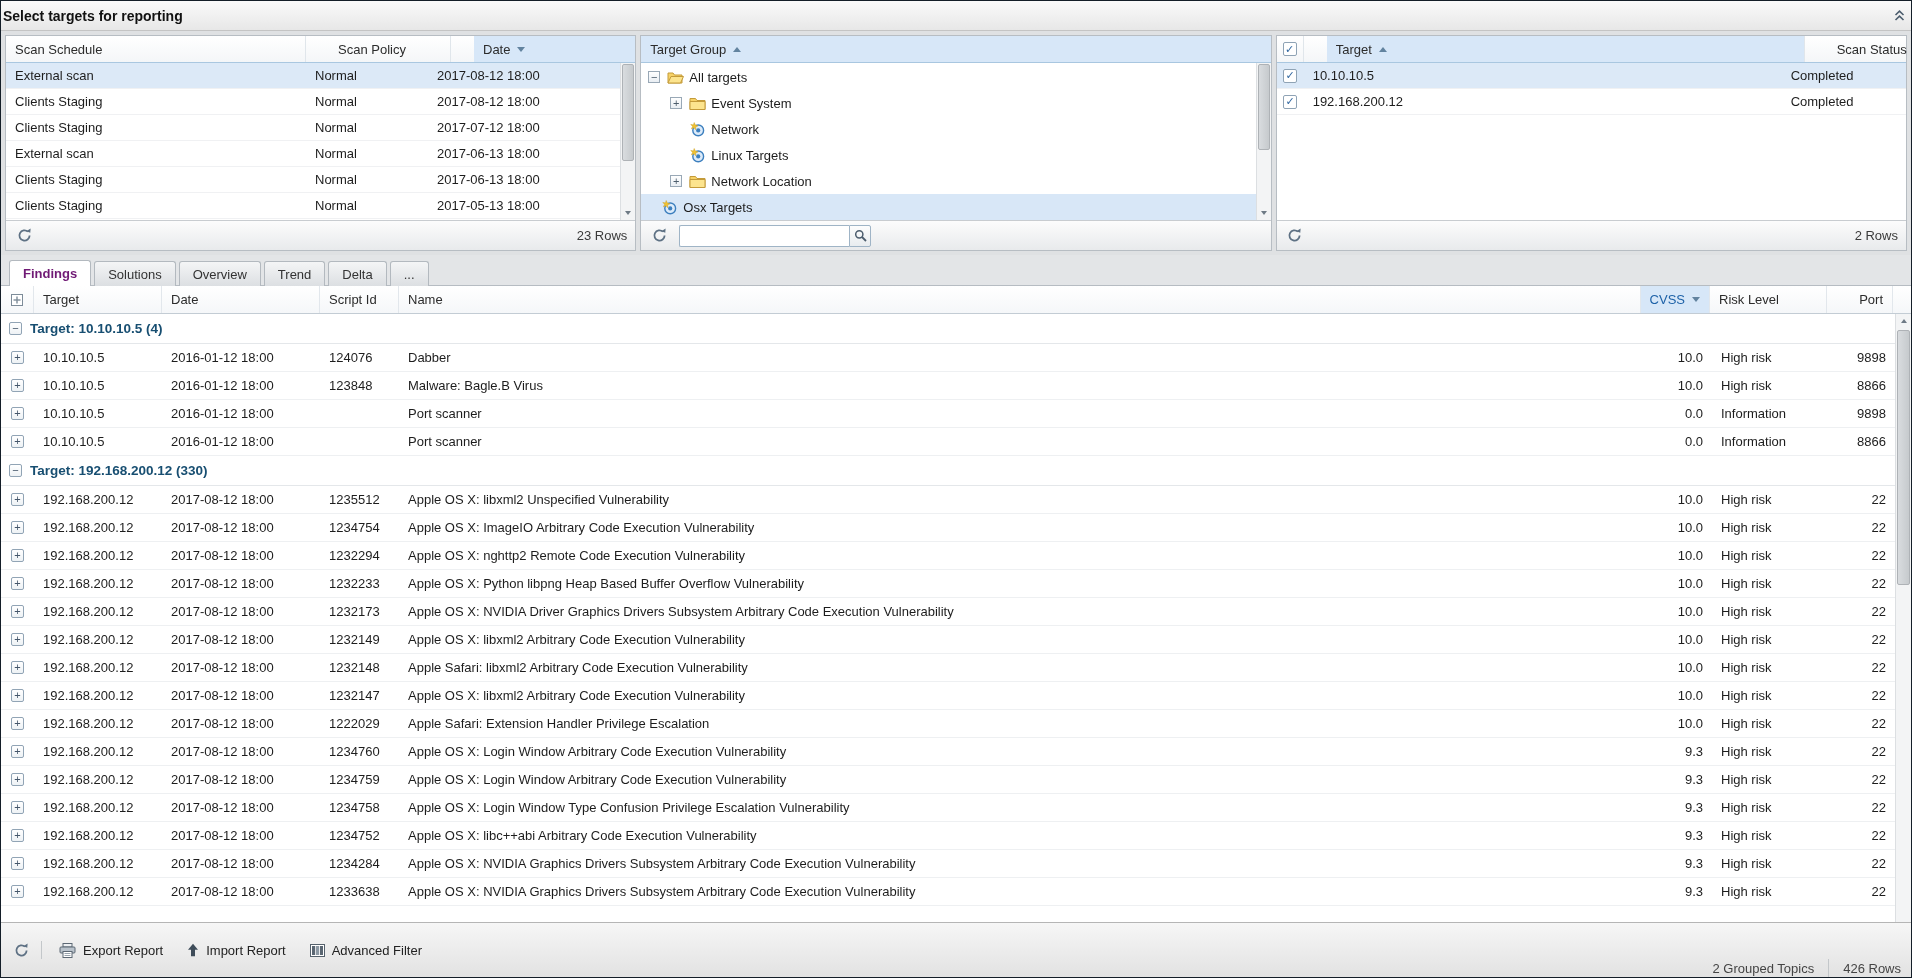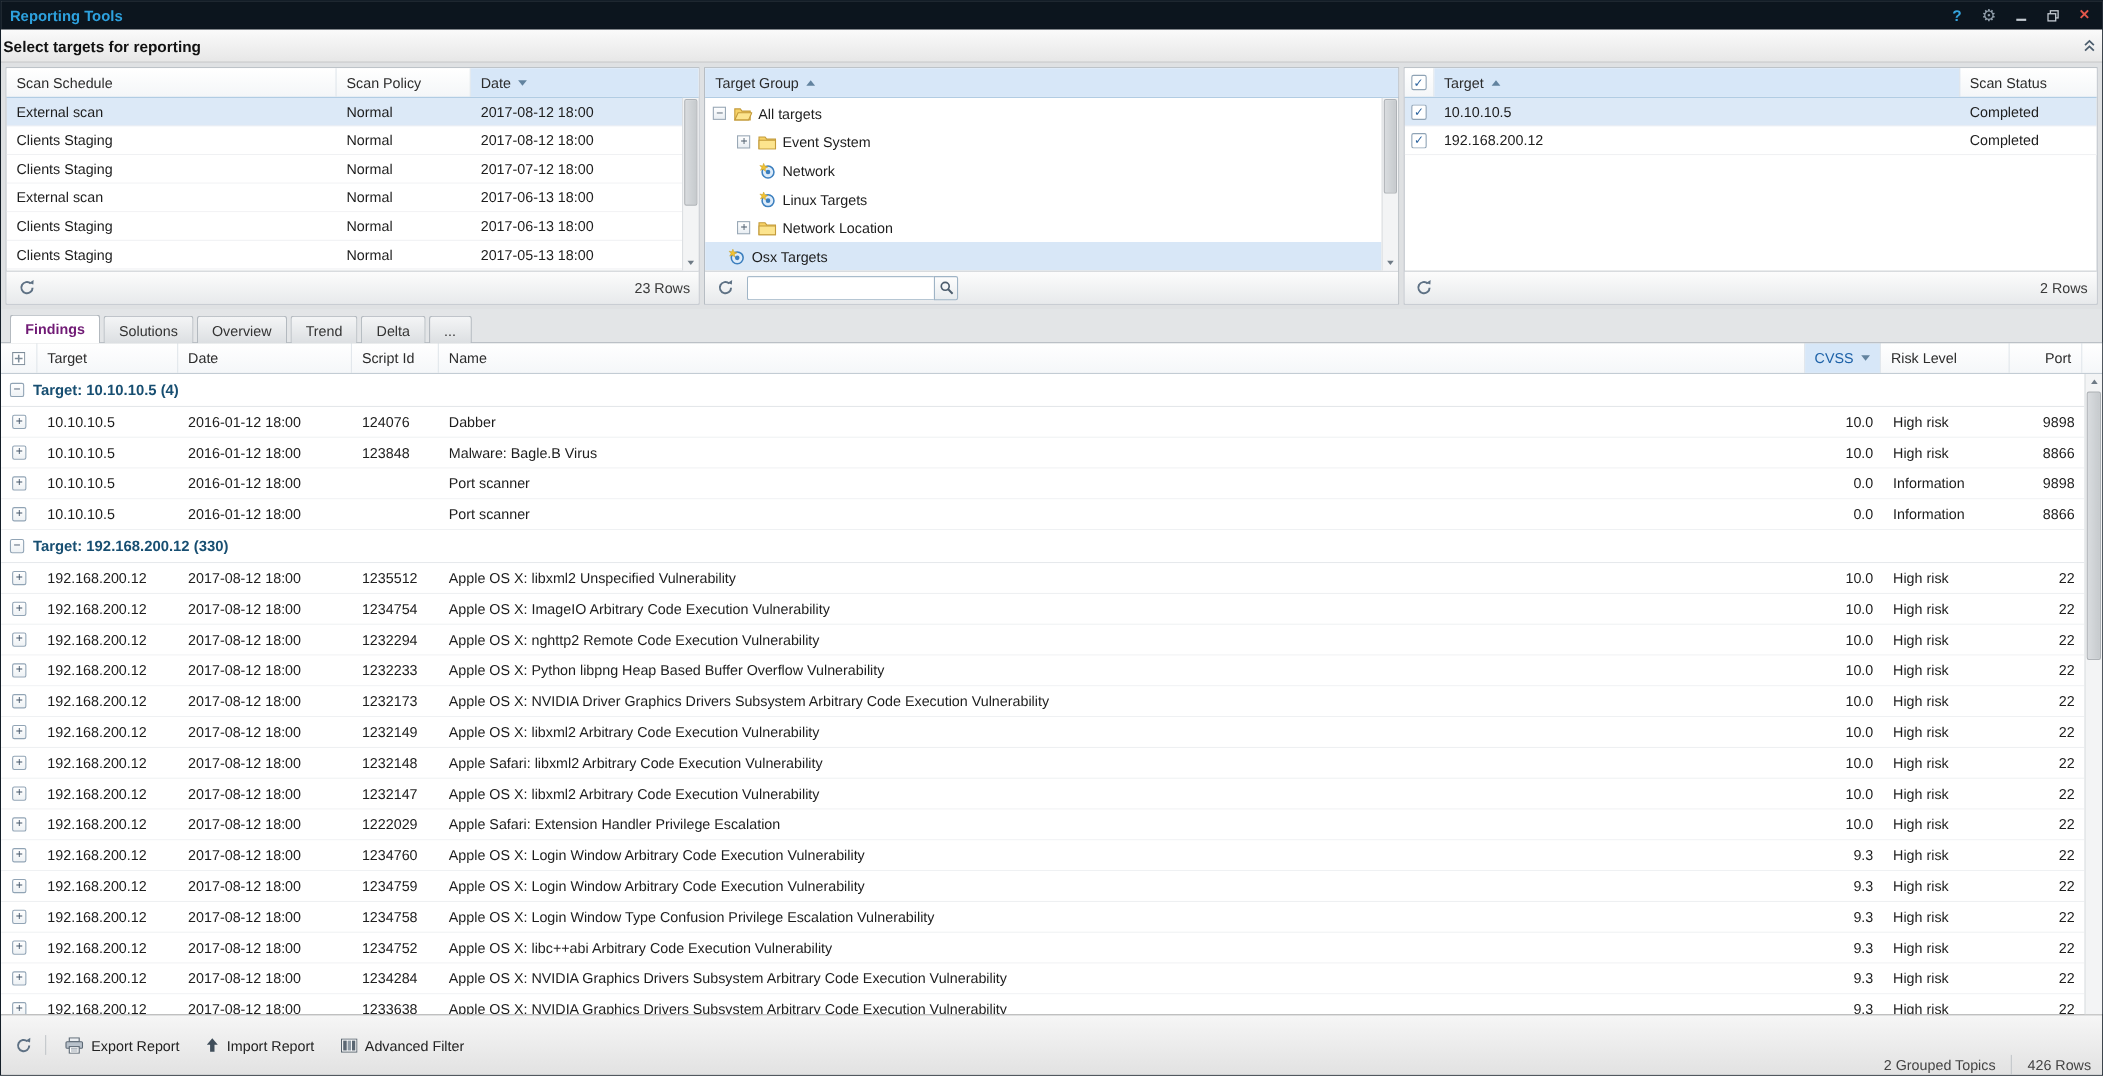--- a/index.html
+++ b/index.html
@@ -25,21 +25,21 @@
   
   .section-header{ flex:0 0 30px; background:linear-gradient(#fafafa,#e7e7e7);
     border-bottom:1px solid #c4c4c4; display:flex; align-items:center; padding:0 2px;text-align:right; }
   .section-title{ font-weight:bold; font-size:14px; color:#111; }
   .collapse-btn{ margin-left:auto; width:20px; height:20px; display:flex; align-items:center; justify-content:center; cursor:pointer; }
 
   
   .top-panels{ flex:0 0 224px; display:flex; gap:4px; padding:4px; background:#dfe1e3; }
   .panel{ flex:1 1 0; min-width:0; background:#fff; border:1px solid #b7bdc3; display:flex; flex-direction:column; }
 
-  .grid-header{ flex:0 0 27px; display:flex; background:linear-gradient(#ffffff,#f4f6f8); border-bottom:1px solid #a9c7e0; }
+  .grid-header{ flex:0 0 27px; display:flex; background:linear-gradient(#ffffff,#f4f6f8); border-bottom:1px solid #a9c7e0;gap:23px; }
   .hcell{ display:flex; align-items:center; padding:0 9px; border-right:1px solid #e0e6eb;
     font-size:13px; color:#2c2c2c; position:relative; cursor:pointer; white-space:nowrap; }
   .hcell:last-child{ border-right:none; }
   .hcell.sorted{ background:#d7e7f8; }
   .arr{ width:0; height:0; border-left:4px solid transparent; border-right:4px solid transparent; margin-left:7px; }
   .arr.desc{ border-top:5px solid #62839f; }
   .arr.asc{ border-bottom:5px solid #62839f; }
 
   .grid-body{ flex:1 1 auto; display:flex; min-height:0; }
   .rows{ flex:1 1 auto; min-width:0; overflow:hidden; }
@@ -132,37 +132,20 @@
   .sb-btn{ display:flex; align-items:center; gap:7px; padding:3px 7px; border-radius:2px; cursor:pointer; font-size:13px; color:#222; }
   .sb-right{ margin-left:auto; display:flex; align-items:center; gap:14px; color:#444; font-size:13px;margin-top:36px; }
   .sb-sep{ width:1px; height:18px; background:#c3c7ca; }
   .ic{ display:inline-flex; align-items:center; justify-content:center; }
 </style>
 </head>
 <body>
 
 <div class="window">
 
-  <div class="titlebar">
-    <span class="title">Reporting Tools</span>
-    <div class="tb-icons">
-      <span class="tb-ic tb-help">?</span>
-      <span class="tb-ic tb-gear">⚙</span>
-      <span class="tb-ic tb-min">
-          <i></i>
-        </span>
-      <span class="tb-ic ic">
-          <svg width="11" height="11" viewBox="0 0 11 11">
-            <rect x="3" y="0.8" width="7" height="6.5" fill="none" stroke="#c3cad1" stroke-width="1.2"></rect>
-            <rect x="0.8" y="3.5" width="7" height="6.5" fill="#0c151e" stroke="#c3cad1" stroke-width="1.2"></rect>
-          </svg>
-        </span>
-      <span class="tb-ic tb-close">×</span>
-    </div>
-  </div>
 
   <div class="section-header">
     <span class="section-title">Select targets for reporting</span>
     <span class="collapse-btn ic">
         <svg width="13" height="13" viewBox="0 0 13 13">
           <path d="M2.5 6 L6.5 2.2 L10.5 6" fill="none" stroke="#4c5d6d" stroke-width="1.6"></path>
           <path d="M2.5 11 L6.5 7.2 L10.5 11" fill="none" stroke="#4c5d6d" stroke-width="1.6"></path>
         </svg>
       </span>
   </div>

